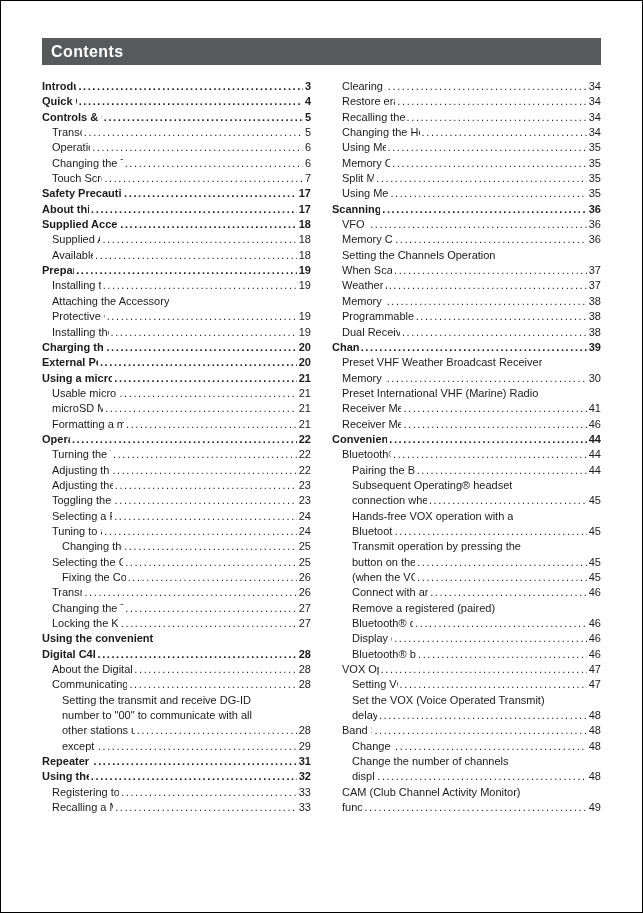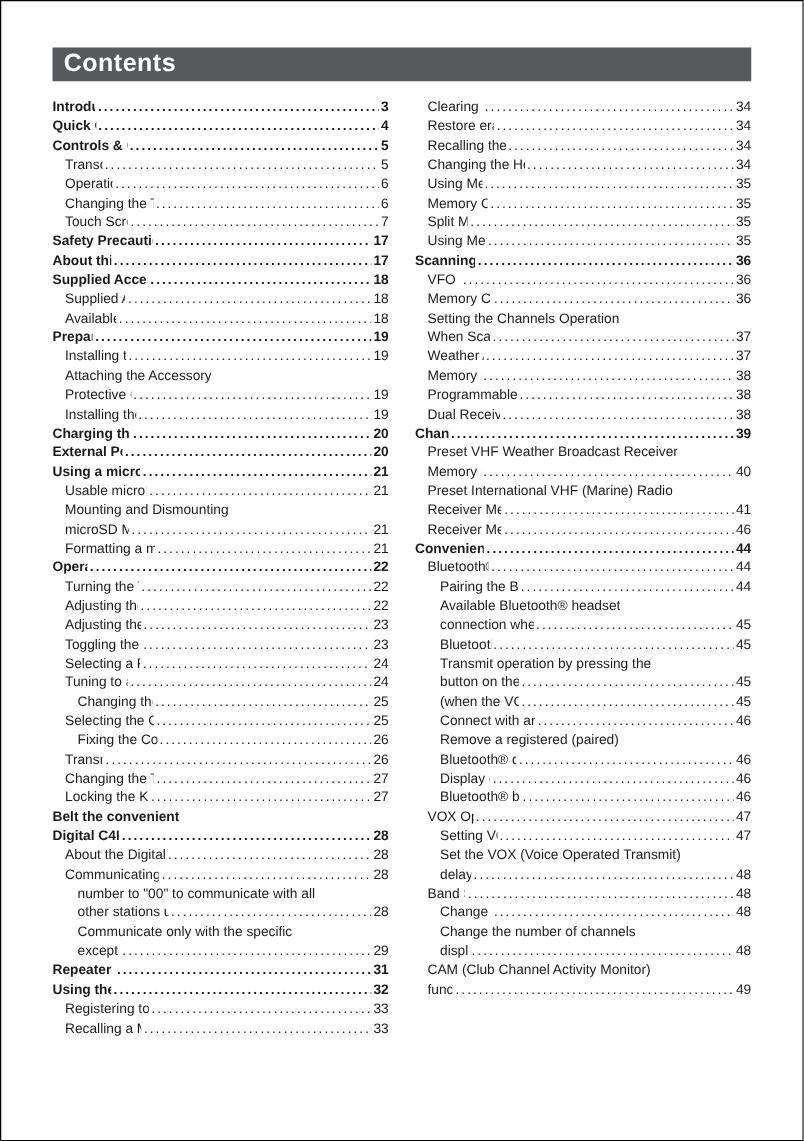--- a/index.html
+++ b/index.html
@@ -16,21 +16,21 @@
     padding:37px 41px 0 41px;
   }
   .banner {
     background:#58595b;
     height:27px;
     display:flex; align-items:center;
     padding-left:9px;
     margin-bottom:14px;
   }
   .banner-title {
-    color:#ffffff; font-weight:bold; font-size:20px; letter-spacing:0.4px;
+    color:#ffffff; font-weight:bold; font-size:16px; letter-spacing:0.4px;
   }
   .columns { display:flex; gap:21px; }
   .col { flex:1; min-width:0; }
   .row {
     display:flex; align-items:baseline;
     font-size:11px; line-height:15.34px;
     white-space:nowrap;
   }
   .row.bold { font-weight:bold; }
   .row.lv1 { padding-left:10px; }
@@ -153,23 +153,20 @@
           <span class="t">Using a microSD Memory Card</span>
           <span class="dots"></span>
           <span class="pg">21</span>
         </div>
         <div class="row lv1">
           <span class="t">Usable microSD Memory Cards</span>
           <span class="dots"></span>
           <span class="pg">21</span>
         </div>
         <div class="row lv1">
-          <span class="t">Mounting and Dismounting</span>
-        </div>
-        <div class="row lv1">
           <span class="t">microSD Memory Card</span>
           <span class="dots"></span>
           <span class="pg">21</span>
         </div>
         <div class="row lv1">
           <span class="t">Formatting a microSD Memory Card</span>
           <span class="dots"></span>
           <span class="pg">21</span>
         </div>
         <div class="row lv0 bold">
@@ -231,47 +228,47 @@
           <span class="t">Changing the Transmit Power Level</span>
           <span class="dots"></span>
           <span class="pg">27</span>
         </div>
         <div class="row lv1">
           <span class="t">Locking the Keys and DIAL knob</span>
           <span class="dots"></span>
           <span class="pg">27</span>
         </div>
         <div class="row lv0 bold">
-          <span class="t">Belt the convenient</span>
+          <span class="t">Using the convenient</span>
         </div>
         <div class="row lv0 bold">
           <span class="t">Digital C4FM features</span>
           <span class="dots"></span>
           <span class="pg">28</span>
         </div>
         <div class="row lv1">
           <span class="t">About the Digital Group ID (DG-ID) feature</span>
           <span class="dots"></span>
           <span class="pg">28</span>
         </div>
         <div class="row lv1">
           <span class="t">Communicating with the DG-ID feature</span>
           <span class="dots"></span>
           <span class="pg">28</span>
         </div>
         <div class="row lv2">
+          <span class="t">Setting the transmit and receive DG-ID</span>
+        </div>
+        <div class="row lv2">
           <span class="t">number to "00" to communicate with all</span>
         </div>
         <div class="row lv2">
           <span class="t">other stations using C4FM digital mode</span>
           <span class="dots"></span>
           <span class="pg">28</span>
-        </div>
-        <div class="row lv2">
-          <span class="t">Communicate only with the specific</span>
         </div>
         <div class="row lv2">
           <span class="t">except for "00"</span>
           <span class="dots"></span>
           <span class="pg">29</span>
         </div>
         <div class="row lv0 bold">
           <span class="t">Repeater Operation</span>
           <span class="dots"></span>
           <span class="pg">31</span>
@@ -380,21 +377,21 @@
           <span class="t">Channels</span>
           <span class="dots"></span>
           <span class="pg">39</span>
         </div>
         <div class="row lv1">
           <span class="t">Preset VHF Weather Broadcast Receiver</span>
         </div>
         <div class="row lv1">
           <span class="t">Memory Channels</span>
           <span class="dots"></span>
-          <span class="pg">40</span>
+          <span class="pg">30</span>
         </div>
         <div class="row lv1">
           <span class="t">Preset International VHF (Marine) Radio</span>
         </div>
         <div class="row lv1">
           <span class="t">Receiver Memory Channels</span>
           <span class="dots"></span>
           <span class="pg">41</span>
         </div>
         <div class="row lv1">
@@ -411,26 +408,29 @@
           <span class="t">Bluetooth® Operation</span>
           <span class="dots"></span>
           <span class="pg">44</span>
         </div>
         <div class="row lv2">
           <span class="t">Pairing the Bluetooth® Headset</span>
           <span class="dots"></span>
           <span class="pg">44</span>
         </div>
         <div class="row lv2">
-          <span class="t">Available Bluetooth® headset</span>
+          <span class="t">Subsequent Operating® headset</span>
         </div>
         <div class="row lv2">
           <span class="t">connection when the power is turned ON</span>
           <span class="dots"></span>
           <span class="pg">45</span>
+        </div>
+        <div class="row lv2">
+          <span class="t">Hands-free VOX operation with a</span>
         </div>
         <div class="row lv2">
           <span class="t">Bluetooth headset</span>
           <span class="dots"></span>
           <span class="pg">45</span>
         </div>
         <div class="row lv2">
           <span class="t">Transmit operation by pressing the</span>
         </div>
         <div class="row lv2">

